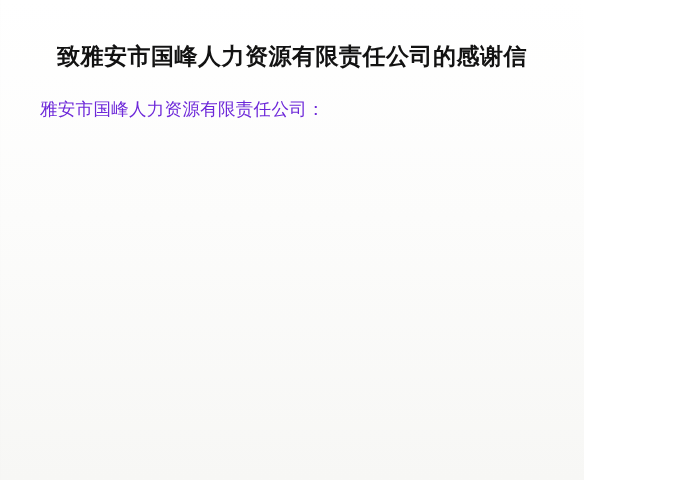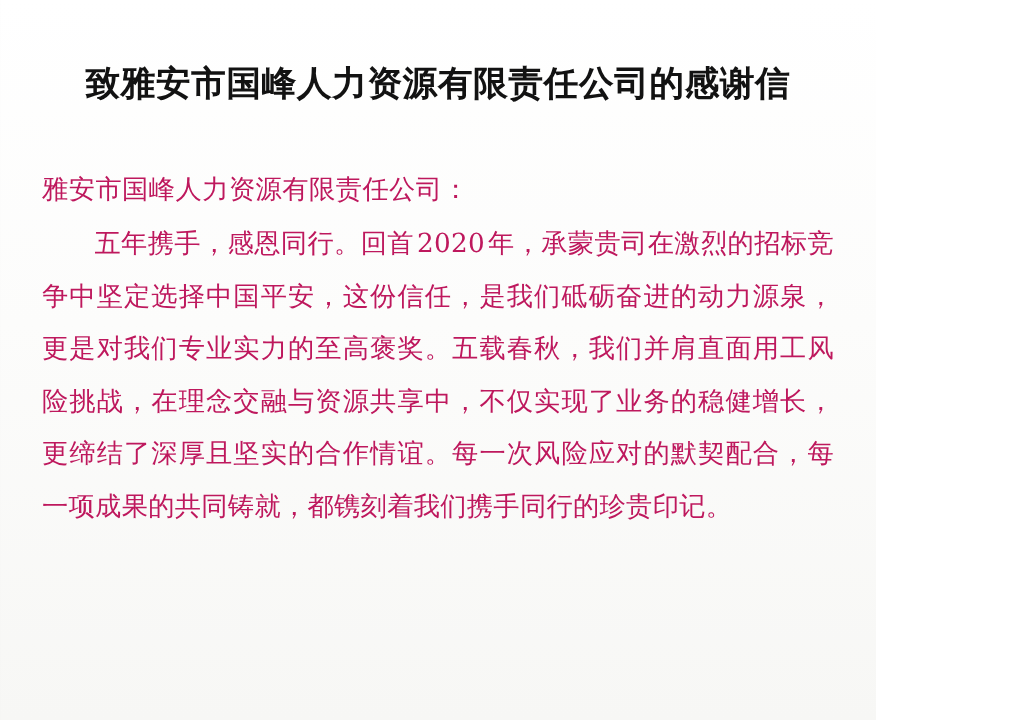--- a/index.html
+++ b/index.html
@@ -12,21 +12,21 @@
     background: #ffffff;
     font-family: "DejaVu Serif", "Liberation Serif", serif;
     overflow: hidden;
   }
   .page {
     position: relative;
     width: 584px;
     height: 480px;
     background: #fdfdfc;
     box-sizing: border-box;
-    padding: 0 28px;
+    padding: 0 40px;
   }
   
   .page::before {
     content: "";
     position: absolute;
     left: 0; top: 0; right: 0; bottom: 0;
     background: linear-gradient(180deg, #ffffff 0%, #fcfcfb 45%, #f7f7f5 100%);
     pointer-events: none;
   }
   .content {
@@ -38,23 +38,23 @@
     padding: 40px 0 0 0;
     font-size: 23px;
     font-weight: bold;
     text-align: center;
     letter-spacing: 0.5px;
     color: #121212;
     line-height: 1.4;
     font-family: "DejaVu Serif", "Liberation Serif", serif;
   }
   .body-block {
-    margin-top: 38px;
+    margin-top: 20px;
     font-size: 17.5px;
-    color: #be185d;
+    color: #6d28d9;
     line-height: 1.95;
   }
   .salutation {
     margin: 0 0 2px 0;
     letter-spacing: 0.3px;
   }
   .greeting {
     margin: 0 0 6px 0;
     letter-spacing: 0.3px;
   }
@@ -88,17 +88,16 @@
   <div class="texture"></div>
   <div class="content">
 
     <h1 class="doc-title">致雅安市国峰人力资源有限责任公司的感谢信</h1>
 
     <div class="body-block">
 
       <p class="salutation">雅安市国峰人力资源有限责任公司：</p>
 
 
-      <p class="para"><span>五年携手，感恩同行。回首</span><span class="num">2020</span><span>年，承蒙贵司在激烈的招标竞争中坚定选择中国平安，这份信任，是我们砥砺奋进的动力源泉，更是对我们专业实力的至高褒奖。五载春秋，我们并肩直面用工风险挑战，在理念交融与资源共享中，不仅实现了业务的稳健增长，更缔结了深厚且坚实的合作情谊。每一次风险应对的默契配合，每一项成果的共同铸就，都镌刻着我们携手同行的珍贵印记。</span></p>
 
     </div>
   </div>
 </div>
 
 </body></html>

